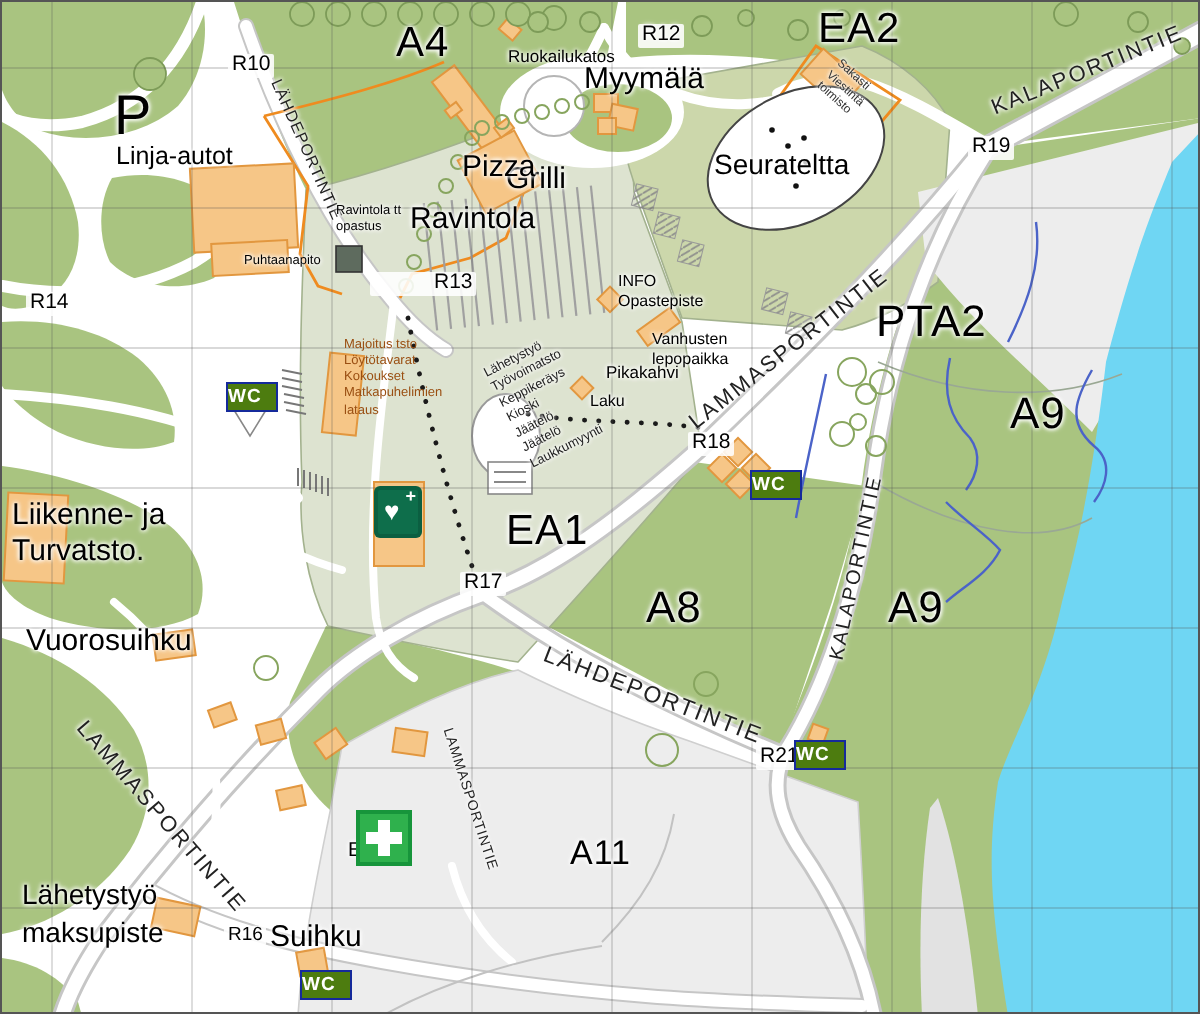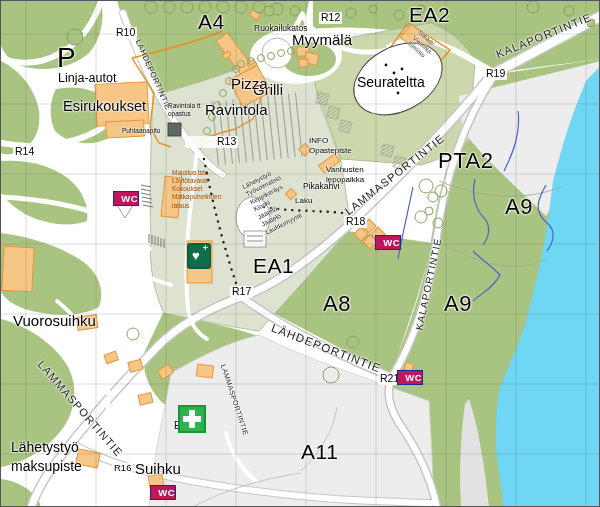--- a/index.html
+++ b/index.html
@@ -6,22 +6,22 @@
   #stage{position:relative;width:600px;height:507px;background:#fff;overflow:hidden;
          border:1px solid #555;box-sizing:border-box;
          font-family:"Liberation Sans",sans-serif;}
   #basemap{position:absolute;left:0;top:0;width:600px;height:507px;}
   .lbl{position:absolute;color:#000;white-space:pre-line;line-height:1.2;
        text-shadow:0 0 2px #fff,0 0 2px #fff,0 0 3px #fff;}
   .area{font-weight:400;letter-spacing:0.5px;}
   .rnode{font-size:10.5px;background:rgba(255,255,255,.88);padding:0 2px;border-radius:1px;line-height:1.1;}
   .road{font-size:11px;letter-spacing:1.2px;color:#222;font-weight:400;white-space:nowrap;}
   .rot{transform-origin:center;}
-  .wc{position:absolute;width:26px;height:15px;background:#be185d;border:1px solid #152a9b;
-      color:#fff;font-size:9.5px;font-weight:700;text-align:right;line-height:14px;
+  .wc{position:absolute;width:26px;height:15px;background:#4d7c0f;border:1px solid #152a9b;
+      color:#fff;font-size:9.5px;font-weight:700;text-align:left;line-height:14px;
       box-sizing:border-box;letter-spacing:0.5px;}
   .eacross{position:absolute;left:177px;top:404px;width:28px;height:28px;background:#2fb14d;
       border:2px solid #17953b;box-sizing:border-box;}
   .eacross::before{content:"";position:absolute;left:3px;top:9px;width:18px;height:6px;background:#fff;}
   .eacross::after{content:"";position:absolute;left:9px;top:3px;width:6px;height:18px;background:#fff;}
   .defib{position:absolute;left:186px;top:242px;width:24px;height:26px;background:#0e6e4b;
       border:2px solid #09503577;border-radius:3px;box-sizing:border-box;color:#fff;}
   .defib .heart{position:absolute;left:3px;top:4px;font-size:13px;line-height:13px;}
   .defib .plus{position:absolute;right:1px;top:-1px;font-size:9px;font-weight:700;line-height:9px;}
   .smalltext{line-height:1.25;}
@@ -291,21 +291,21 @@
 </svg>
 
 <div class="lbl area" style="left:56px;top:40px;font-size:28px;">P</div>
 <div class="lbl area" style="left:197px;top:8px;font-size:21px;">A4</div>
 <div class="lbl area" style="left:408px;top:1px;font-size:21px;">EA2</div>
 <div class="lbl area" style="left:437px;top:147px;font-size:22px;">PTA2</div>
 <div class="lbl area" style="left:504px;top:193px;font-size:22px;">A9</div>
 <div class="lbl area" style="left:443px;top:290px;font-size:22px;">A9</div>
 <div class="lbl area" style="left:322px;top:290px;font-size:22px;">A8</div>
 <div class="lbl area" style="left:252px;top:252px;font-size:21px;">EA1</div>
-<div class="lbl area" style="left:284px;top:438px;font-size:21px;margin-left:16px;">A11</div>
+<div class="lbl area" style="left:284px;top:416px;font-size:17px;">A11</div>
 <div class="lbl area" style="left:150px;top:419px;font-size:10px;margin-left:23px;">EA</div>
 
 <div class="lbl rnode" style="left:113px;top:26px;">R10</div>
 <div class="lbl rnode" style="left:297px;top:11px;margin-left:21px;">R12</div>
 <div class="lbl rnode" style="left:184px;top:135px;padding-left:32px;">R13</div>
 <div class="lbl rnode" style="left:12px;top:145px;">R14</div>
 <div class="lbl rnode" style="left:111px;top:462px;font-size:9.5px;">R16</div>
 <div class="lbl rnode" style="left:229px;top:285px;">R17</div>
 <div class="lbl rnode" style="left:343px;top:215px;">R18</div>
 <div class="lbl rnode" style="left:483px;top:67px;">R19</div>
@@ -313,21 +313,20 @@
 
 <div class="lbl road rot" style="left:543px;top:35px;transform:translate(-50%,-50%) rotate(-22deg);">KALAPORTINTIE</div>
 <div class="lbl road rot" style="left:428px;top:283px;font-size:10px;transform:translate(-50%,-50%) rotate(-78deg);">KALAPORTINTIE</div>
 <div class="lbl road rot" style="left:394px;top:174px;transform:translate(-50%,-50%) rotate(-38deg);">LAMMASPORTINTIE</div>
 <div class="lbl road rot" style="left:79px;top:408px;transform:translate(-50%,-50%) rotate(49deg);">LAMMASPORTINTIE</div>
 <div class="lbl road rot" style="left:233px;top:399px;font-size:7px;letter-spacing:0.5px;transform:translate(-50%,-50%) rotate(72deg);">LAMMASPORTINTIE</div>
 <div class="lbl road rot" style="left:152px;top:74px;font-size:8px;letter-spacing:0.5px;transform:translate(-50%,-50%) rotate(66deg);">LÄHDEPORTINTIE</div>
 <div class="lbl road rot" style="left:325px;top:348px;font-size:11.5px;transform:translate(-50%,-50%) rotate(21deg);">LÄHDEPORTINTIE</div>
 
 <div class="lbl" style="left:57px;top:70px;font-size:12.5px;">Linja-autot</div>
-<div class="lbl" style="left:62px;top:97px;font-size:14.5px;">Esirukoukset</div>
 <div class="lbl smalltext" style="left:167px;top:101px;font-size:6.5px;">Ravintola tt
 opastus</div>
 <div class="lbl" style="left:121px;top:126px;font-size:6.5px;">Puhtaanapito</div>
 <div class="lbl" style="left:253px;top:22px;font-size:8.5px;">Ruokailukatos</div>
 <div class="lbl" style="left:291px;top:30px;font-size:15px;">Myymälä</div>
 <div class="lbl" style="left:252px;top:80px;font-size:15px;">Grilli</div>
 <div class="lbl" style="left:230px;top:74px;font-size:15px;">Pizza</div>
 <div class="lbl" style="left:204px;top:100px;font-size:15px;text-align:center;">Ravintola</div>
 <div class="lbl" style="left:356px;top:73px;font-size:14px;">Seurateltta</div>
 <div class="lbl smalltext rot" style="left:421px;top:44px;font-size:6px;color:#333;transform:translate(-50%,-50%) rotate(42deg);">Sakasti
@@ -344,20 +343,22 @@
 Kokoukset
 Matkapuhelimien
 lataus</div>
 <div class="lbl smalltext" style="left:240px;top:183px;font-size:6.5px;line-height:1.3;transform:rotate(-27deg);transform-origin:left top;color:#222;">Lähetystyö
 Työvoimatsto
 Keppikeräys
 Kioski
 Jäätelö
 Jäätelö
 Laukkumyynti</div>
+<div class="lbl" style="left:5px;top:248px;font-size:15px;">Liikenne- ja
+Turvatsto.</div>
 <div class="lbl" style="left:12px;top:311px;font-size:15px;">Vuorosuihku</div>
 <div class="lbl" style="left:10px;top:437px;font-size:14px;line-height:1.35;">Lähetystyö
 maksupiste</div>
 <div class="lbl" style="left:134px;top:459px;font-size:15px;">Suihku</div>
 
 <div class="wc" style="left:112px;top:190px;">WC</div>
 <div class="wc" style="left:374px;top:234px;">WC</div>
 <div class="wc" style="left:396px;top:369px;">WC</div>
 <div class="wc" style="left:149px;top:484px;">WC</div>
 

